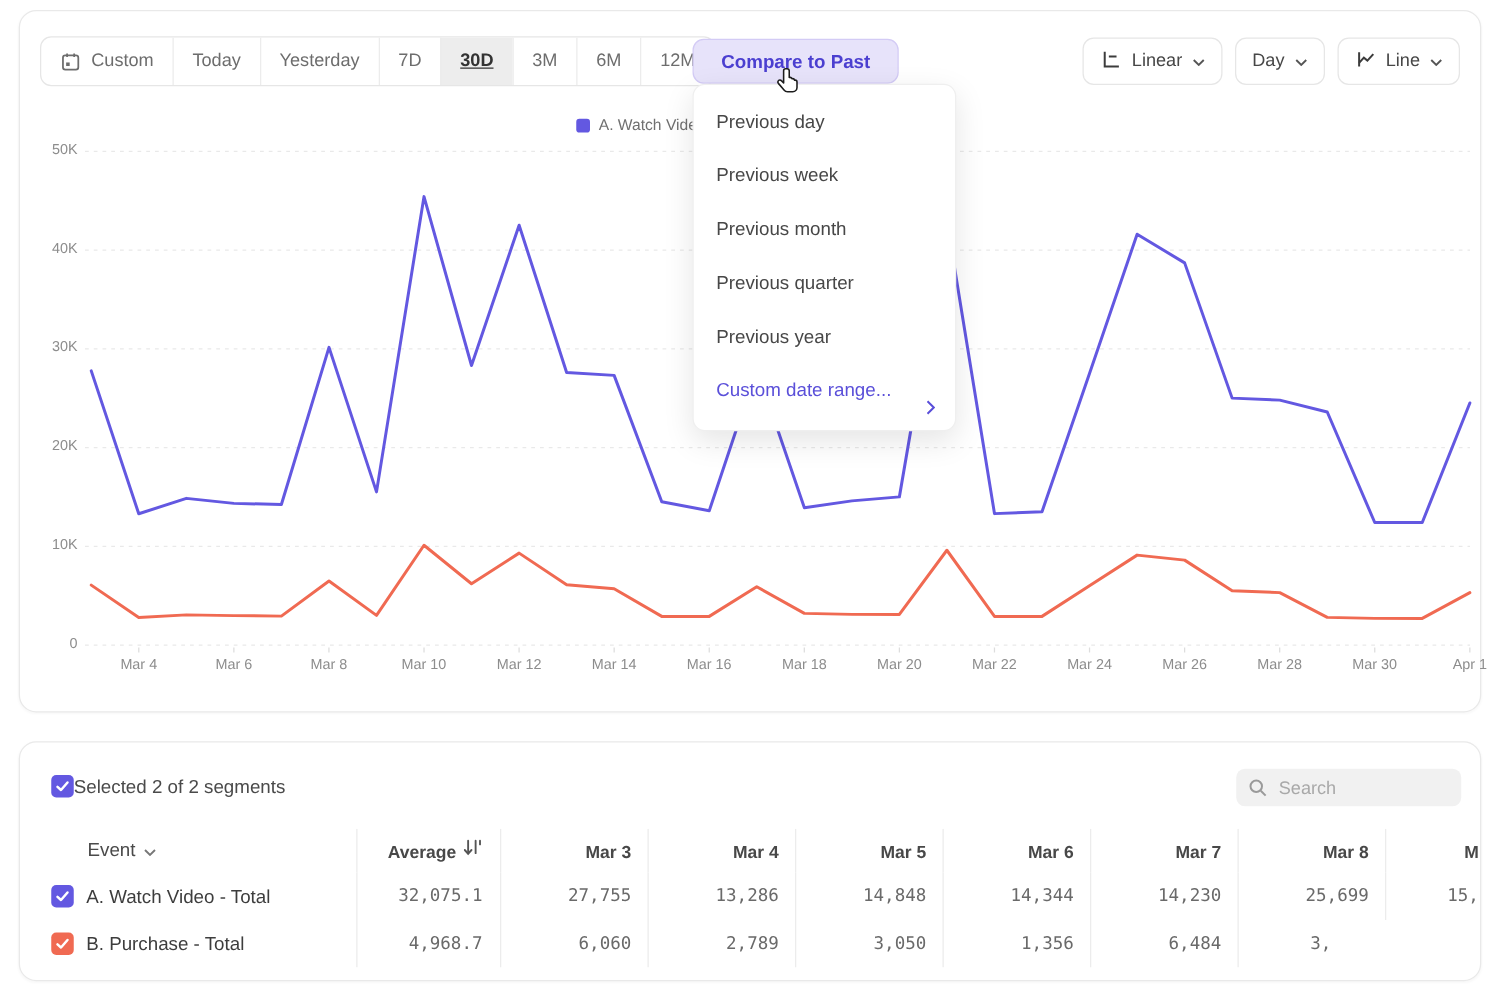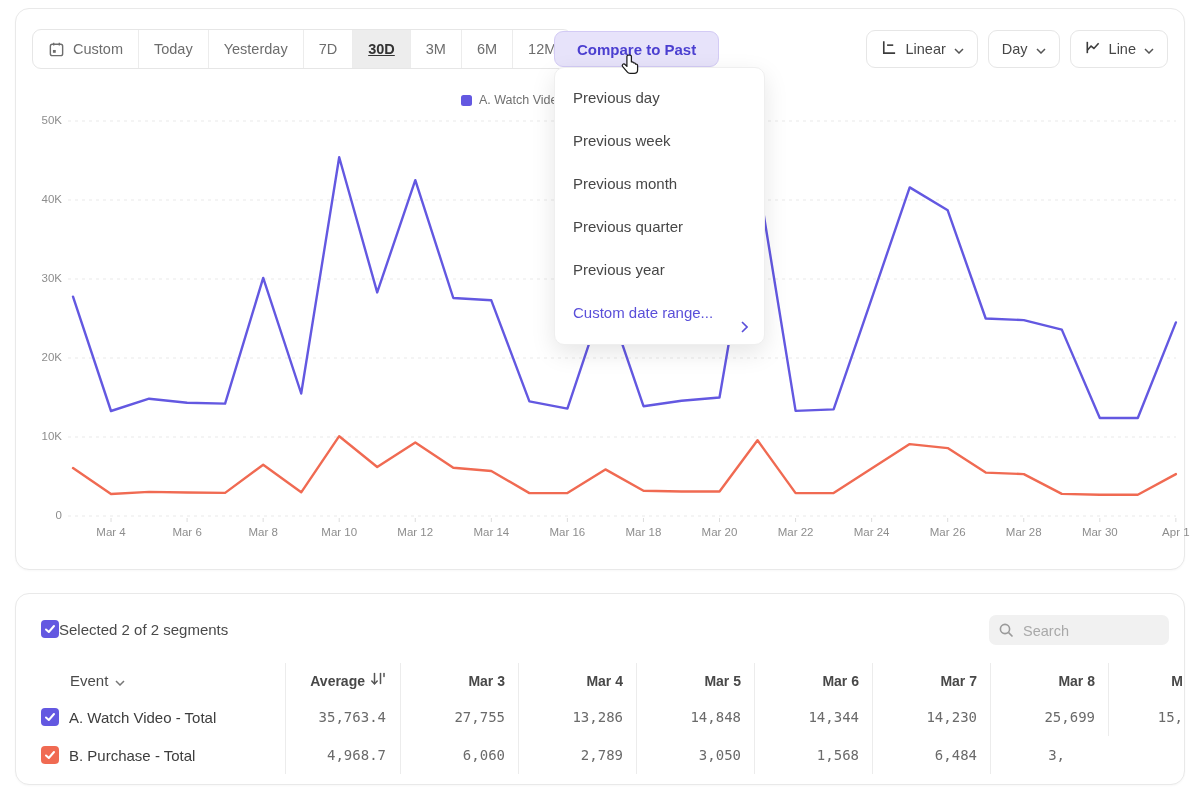--- a/index.html
+++ b/index.html
@@ -295,21 +295,21 @@
     <div id="tbody">
         <div class="trow">
           <div class="cell col-event">
             <span class="cb" style="background: rgb(99, 88, 225);">
               <svg width="12" height="12" viewBox="0 0 12 12" fill="none" stroke="#fff" stroke-width="2" stroke-linecap="round" stroke-linejoin="round">
                 <polyline points="2,6.5 4.8,9 10,3"></polyline>
               </svg>
             </span>
             <span class="rlabel">A. Watch Video - Total</span>
           </div>
-          <div class="cell col-avg num">35,763.4</div>
+          <div class="cell col-avg num">32,075.1</div>
           <div class="cell col-day num">27,755</div>
           <div class="cell col-day num">13,286</div>
           <div class="cell col-day num">14,848</div>
           <div class="cell col-day num">14,344</div>
           <div class="cell col-day num">14,230</div>
           <div class="cell col-day num">25,699</div>
           <div class="cell col-day num last">15,</div>
         </div>
         <div class="trow">
           <div class="cell col-event">
@@ -317,19 +317,19 @@
               <svg width="12" height="12" viewBox="0 0 12 12" fill="none" stroke="#fff" stroke-width="2" stroke-linecap="round" stroke-linejoin="round">
                 <polyline points="2,6.5 4.8,9 10,3"></polyline>
               </svg>
             </span>
             <span class="rlabel">B. Purchase - Total</span>
           </div>
           <div class="cell col-avg num">4,968.7</div>
           <div class="cell col-day num">6,060</div>
           <div class="cell col-day num">2,789</div>
           <div class="cell col-day num">3,050</div>
-          <div class="cell col-day num">1,568</div>
+          <div class="cell col-day num">1,356</div>
           <div class="cell col-day num">6,484</div>
           <div class="cell col-day num last">3,</div>
         </div>
       </div>
   </div>
 </div>
 
 </body></html>

